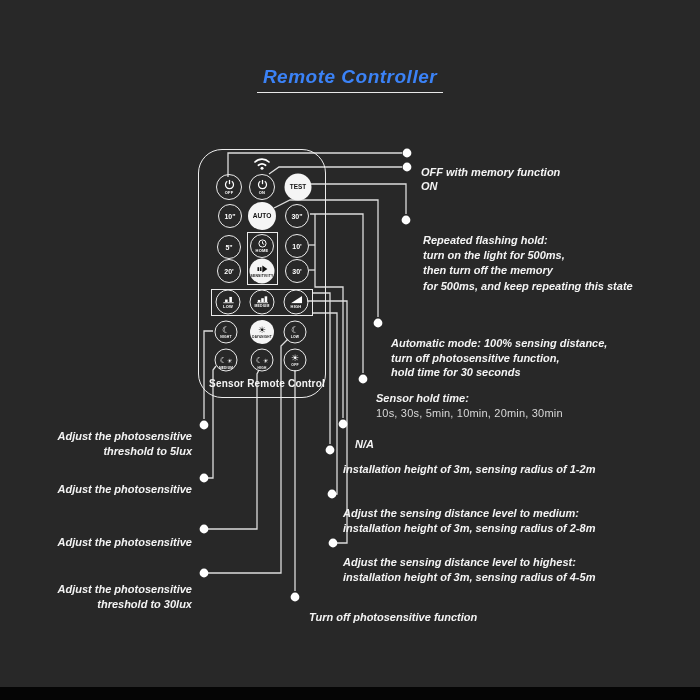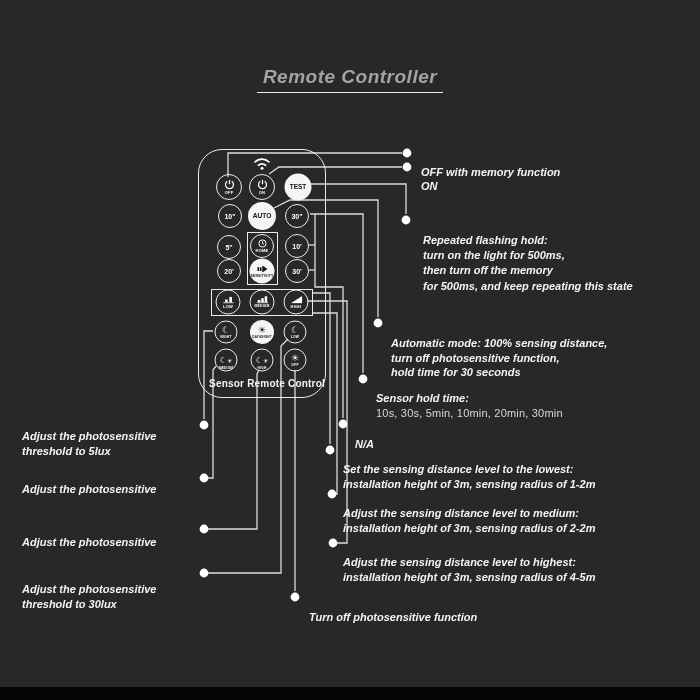--- a/index.html
+++ b/index.html
@@ -5,21 +5,21 @@
   html,body{margin:0;padding:0;background:#1c1c1c;}
   .canvas{
     position:relative;width:700px;height:700px;background:#282828;
     font-family:"Liberation Sans",sans-serif;overflow:hidden;color:#fff;
   }
   .title{
     position:absolute;left:0;top:66px;width:700px;text-align:center;
   }
   .title span{
     display:inline-block;font-size:19px;font-style:italic;font-weight:700;
-    letter-spacing:.5px;border-bottom:1.6px solid #e9e9e9;padding:0 6px 4px 6px;color:#a3a3a3;
+    letter-spacing:.5px;border-bottom:1.6px solid #e9e9e9;padding:0 6px 4px 6px;color:#3b82f6;
   }
   svg.wires{position:absolute;left:0;top:0;pointer-events:none;}
   
   .remote{
     position:absolute;left:198px;top:149px;width:126px;height:247px;
     border:1.6px solid #ececec;border-radius:24px;
   }
   .btn{
     position:absolute;transform:translate(-50%,-50%);
     display:flex;flex-direction:column;align-items:center;justify-content:center;
@@ -32,21 +32,21 @@
   .grp{position:absolute;border:1.1px solid #ececec;box-sizing:border-box;}
   .footerlbl{
     position:absolute;left:0;top:228px;width:126px;text-align:right;
     font-size:10px;font-weight:700;letter-spacing:.2px;color:#f4f4f4;
   }
   
   .ann{position:absolute;font-size:11px;font-weight:700;font-style:italic;color:#f4f4f4;margin-top:19px;}
   .ann div{line-height:14.6px;white-space:nowrap;}
   .ann.l4 div{line-height:15.2px;}
   .ann .plain{font-weight:400;font-style:normal;color:#d8d8d8;letter-spacing:.2px;}
-  .ann-left{text-align:left;}
+  .ann-left{text-align:right;}
   .bottomband{position:absolute;left:0;bottom:0;width:700px;height:13px;background:#050505;}
   .glyph{line-height:1;}
 </style>
 </head>
 <body>
 
 <div class="canvas">
 
   <svg class="wires" width="700" height="700" viewBox="0 0 700 700">
     <g stroke="#dcdcdc" stroke-width="1.3" fill="none">
@@ -227,26 +227,25 @@
     <div>hold time for 30 seconds</div>
   </div>
   <div class="ann" style="left:376px;top:372px">
     <div>Sensor hold time:</div>
     <div class="plain">10s, 30s, 5min, 10min, 20min, 30min</div>
   </div>
   <div class="ann" style="left:355px;top:418px">
     <div>N/A</div>
   </div>
   <div class="ann" style="left:343px;top:443px">
-    <div>Set the sensing distance level to the lowest:</div>
     <div>installation height of 3m, sensing radius of 1-2m</div>
   </div>
   <div class="ann" style="left:343px;top:487px">
     <div>Adjust the sensing distance level to medium:</div>
-    <div>installation height of 3m, sensing radius of 2-2m</div>
+    <div>installation height of 3m, sensing radius of 2-8m</div>
   </div>
   <div class="ann" style="left:343px;top:536px">
     <div>Adjust the sensing distance level to highest:</div>
     <div>installation height of 3m, sensing radius of 4-5m</div>
   </div>
   <div class="ann" style="left:309px;top:591px">
     <div>Turn off photosensitive function</div>
   </div>
 
   <div class="ann ann-left" style="left:22px;top:410px;width:170px">

